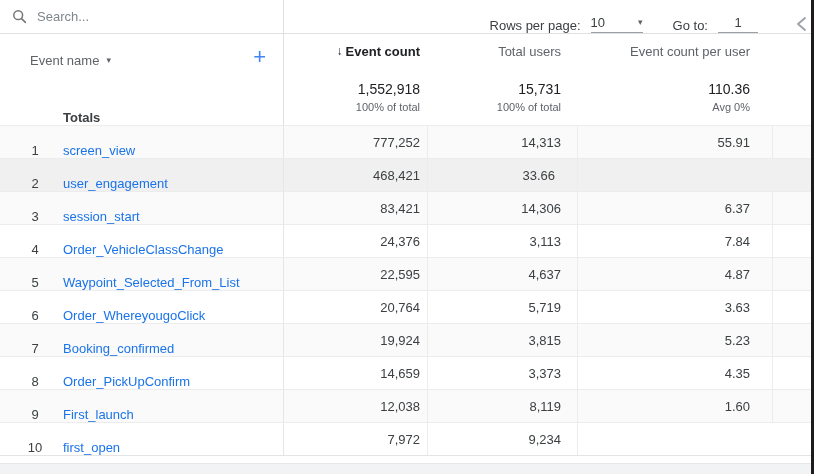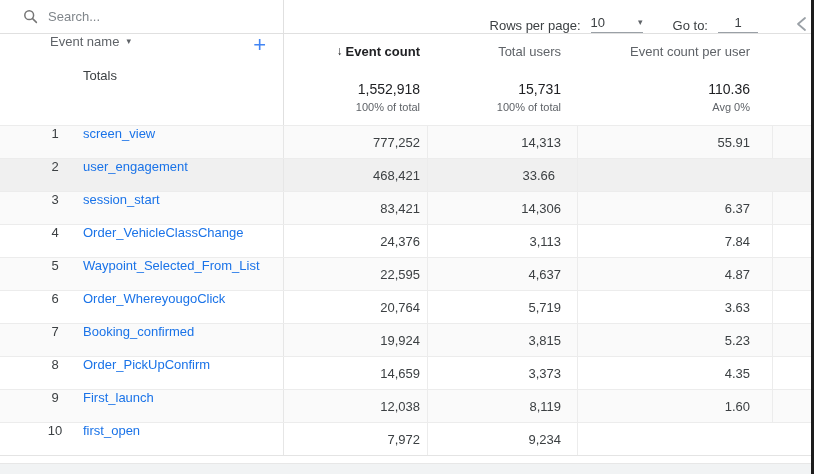--- a/index.html
+++ b/index.html
@@ -3,52 +3,52 @@
 <meta charset="utf-8">
 <style>
   * { margin:0; padding:0; box-sizing:border-box; }
   html,body { background:#fff; }
   body { font-family:"Liberation Sans","DejaVu Sans",sans-serif; font-size:13px; color:#3c4043; }
   .app { position:relative; width:814px; height:474px; background:#fff; overflow:hidden; }
   .right-edge { position:absolute; top:0; right:0; width:3px; height:474px; background:#1c1c1c; z-index:5; }
 
   
   .topbar { position:relative; height:34px; border-bottom:1px solid #e0e0e0; display:flex; align-items:stretch; }
-  .search-area { width:284px; border-right:1px solid #e0e0e0; display:flex; align-items:center; padding-left:23px; gap:10px; }
+  .search-area { width:284px; border-right:1px solid #e0e0e0; display:flex; align-items:center; padding-left:12px; gap:10px; }
   .search-area svg { flex:0 0 auto; }
   .search-input { border:none; outline:none; font-family:inherit; font-size:13px; color:#3c4043; width:200px; background:transparent; }
   .search-input::placeholder { color:#80868b; }
   .pagination { position:absolute; right:56px; top:0; height:33px; display:flex; align-items:flex-end; color:#3c4043; }
   .pag-label { margin-right:10px; }
   .select-box { display:flex; align-items:center; justify-content:space-between; width:52px; border-bottom:1px solid #9aa0a6; padding-bottom:2px; margin-right:30px; cursor:pointer; }
   .select-box .tri { font-size:9px; color:#5f6368; line-height:1; }
   .goto-input { width:40px; border:none; border-bottom:1px solid #9aa0a6; outline:none; text-align:center; font-family:inherit; font-size:13px; color:#3c4043; padding-bottom:2px; background:transparent; }
   .collapse { position:absolute; right:7px; top:16px; cursor:pointer; z-index:6; }
 
   
   .grid-row { display:grid; grid-template-columns:284px 143px 150px 195px 1fr; }
-  .c1 { display:flex; align-items:flex-start;margin-left:20px; }
+  .c1 { display:flex; align-items:flex-end; }
   .c2,.c3,.c4 { display:flex; align-items:center; justify-content:flex-end; }
   .c2 { padding-right:7px; }
   .c3 { padding-right:16px; }
   .c4 { padding-right:22px; }
 
   
   .header-row { height:34px; }
   .header-row .c1 { border-right:1px solid #e0e0e0; padding-left:30px; justify-content:space-between; }
   .dim-head { display:flex; align-items:center; gap:7px; color:#5f6368; cursor:pointer; }
   .dim-caret { font-size:9px; color:#5f6368; line-height:1; }
   .plus-btn { color:#4285f4; font-size:22px; font-weight:400; line-height:1; margin-right:17px; cursor:pointer; }
   .metric-head { color:#5f6368; cursor:pointer; }
   .metric-head.sorted { color:#202124; font-weight:700; }
   .sort-arrow { font-weight:400; font-size:12px; color:#202124; margin-right:3px; }
 
   
   .totals-row { height:57px; }
-  .totals-row .c1 { border-right:1px solid #e0e0e0; padding-left:63px; font-weight:400; color:#3c4043; }
+  .totals-row .c1 { border-right:1px solid #e0e0e0; padding-left:63px; font-weight:700; color:#3c4043; }
   .tot-stack { display:flex; flex-direction:column; align-items:flex-end; gap:4px; }
   .tot-num { font-size:14px; font-weight:400; color:#202124; }
   .tot-sub { font-size:11px; color:#5f6368; }
 
   
   .rows { border-bottom:1px solid #e4e4e4; }
   .row { height:33px; border-top:1px solid #ececec; background:#fff; }
   .row.stripe { background:#fafafa; }
   .row.hovered { background:#f0f0f0; }
   .row .c1 { border-right:1px solid #e6e6e6; padding-left:22px; }

